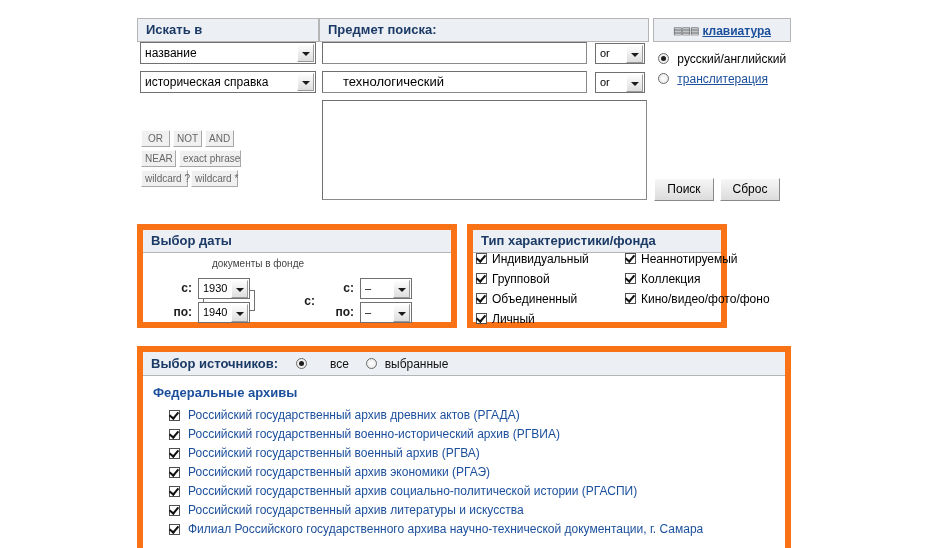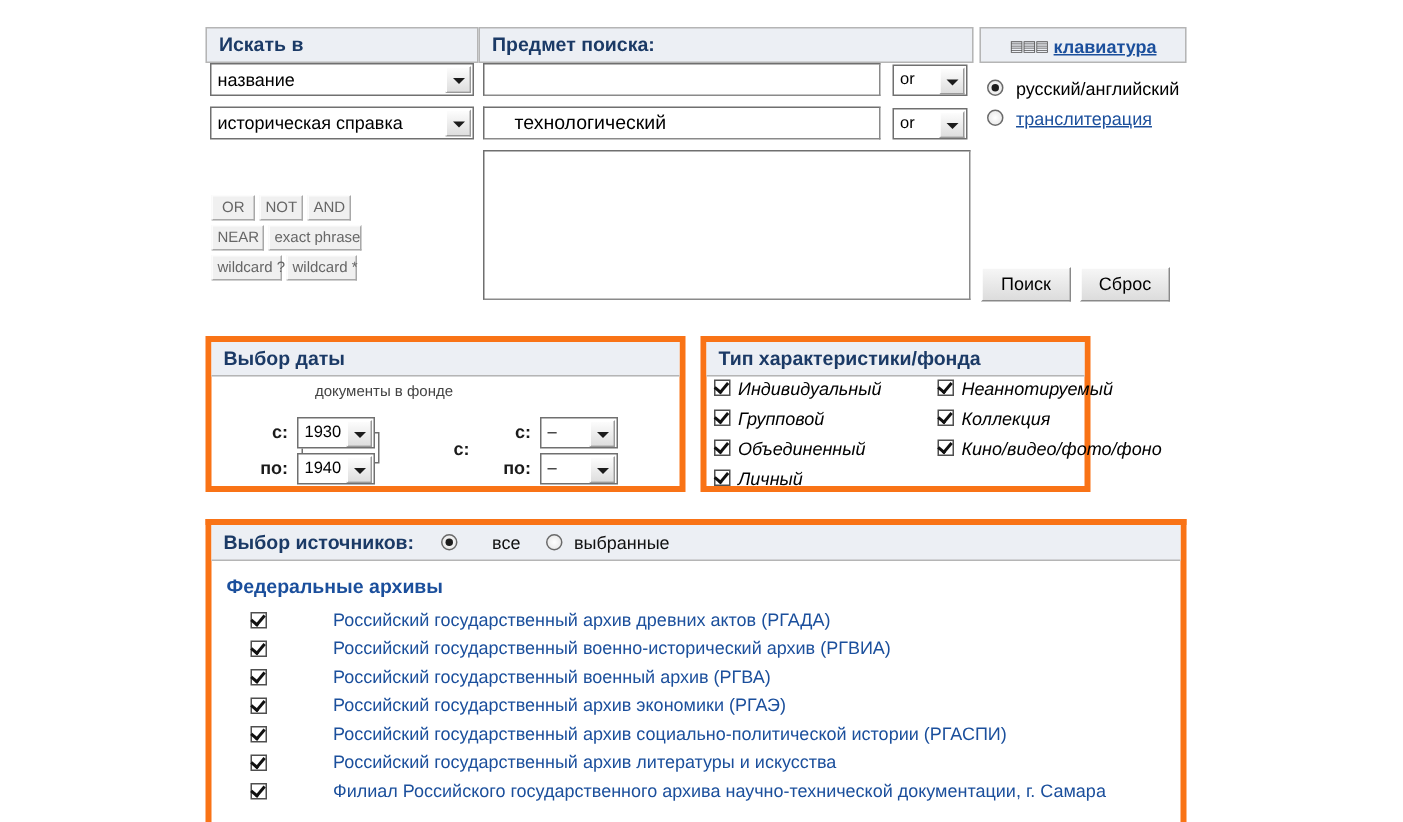--- a/index.html
+++ b/index.html
@@ -17,21 +17,21 @@
   }
   .page {
     position: relative;
     width: 935px;
     height: 548px;
   }
 
   
   .panel {
     position: absolute;
-    border: 4px solid #f97316;
+    border: 6px solid #f97316;
     background: #ffffff;
     box-sizing: border-box;
   }
   .panel-head {
     background: #eceff4;
     border-bottom: 1px solid #b5b5b5;
     font-weight: bold;
     font-size: 13px;
     color: #1b3a66;
     padding: 3px 8px 4px 8px;
@@ -241,21 +241,21 @@
     font-weight: bold;
     color: #1b1b1b;
     text-align: right;
   }
 
   .chk-line {
     position: absolute;
     font-size: 12px;
     white-space: nowrap;
   }
-  .chk-line span.t { margin-left: 5px; font-style: italic; }
+  .chk-line span.t { margin-left: 5px; }
 
   
   .src-panel { left: 137px; top: 346px; width: 654px; height: 202px; border-bottom: none; }
   .src-head {
     background: #eceff4;
     border-bottom: 1px solid #b5b5b5;
     height: 24px;
     padding: 4px 8px;
     box-sizing: border-box;
     font-size: 13px;
@@ -273,21 +273,20 @@
     color: #1b4f9c;
     font-weight: bold;
     font-size: 13px;
     padding: 9px 0 6px 10px;
   }
   .arch-row {
     display: flex;
     align-items: center;
     padding: 1px 0 1px 26px;
     line-height: 17px;
-    gap: 36px;
   }
   .arch-row a {
     color: #1b4f9c;
     text-decoration: none;
     font-size: 12px;
     margin-left: 8px;
     white-space: nowrap;
   }
 </style>
 </head>

